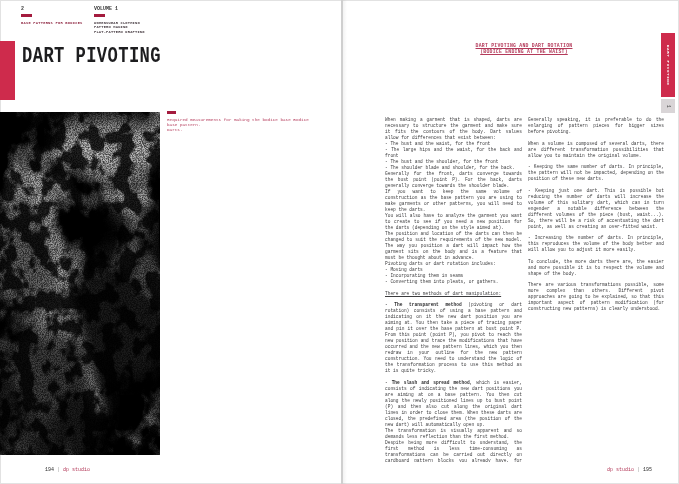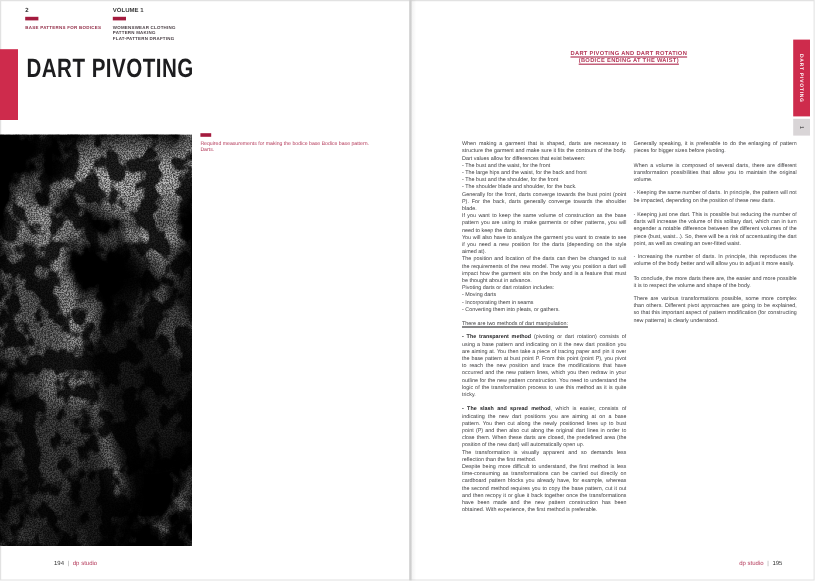--- a/index.html
+++ b/index.html
@@ -1,18 +1,18 @@
 <!DOCTYPE html>
 <html><head>
 <meta charset="utf-8">
 <style>
   html,body{margin:0;padding:0;background:#ffffff;}
   .sheet{
     position:relative;width:679px;height:484px;background:#fff;overflow:hidden;
-    font-family:Liberation Sans, sans-serif;
+    font-family:Liberation Mono, monospace;
     box-shadow:inset 0 0 0 1px #e2e2e2;
   }
   
   .kicker-num{position:absolute;left:21px;top:6px;font-size:5px;font-weight:bold;color:#3a3a3a;}
   .dash{position:absolute;width:11px;height:3px;background:#a41b3e;}
   .dash-k1{left:21px;top:14px;}
   .dash-k2{left:94px;top:14px;}
   .kicker-label{position:absolute;left:21px;top:21px;font-size:3.7px;font-weight:bold;
     letter-spacing:.25px;color:#932f49;}
   .vol-num{position:absolute;left:94px;top:6px;font-size:5px;font-weight:bold;color:#3a3a3a;}

